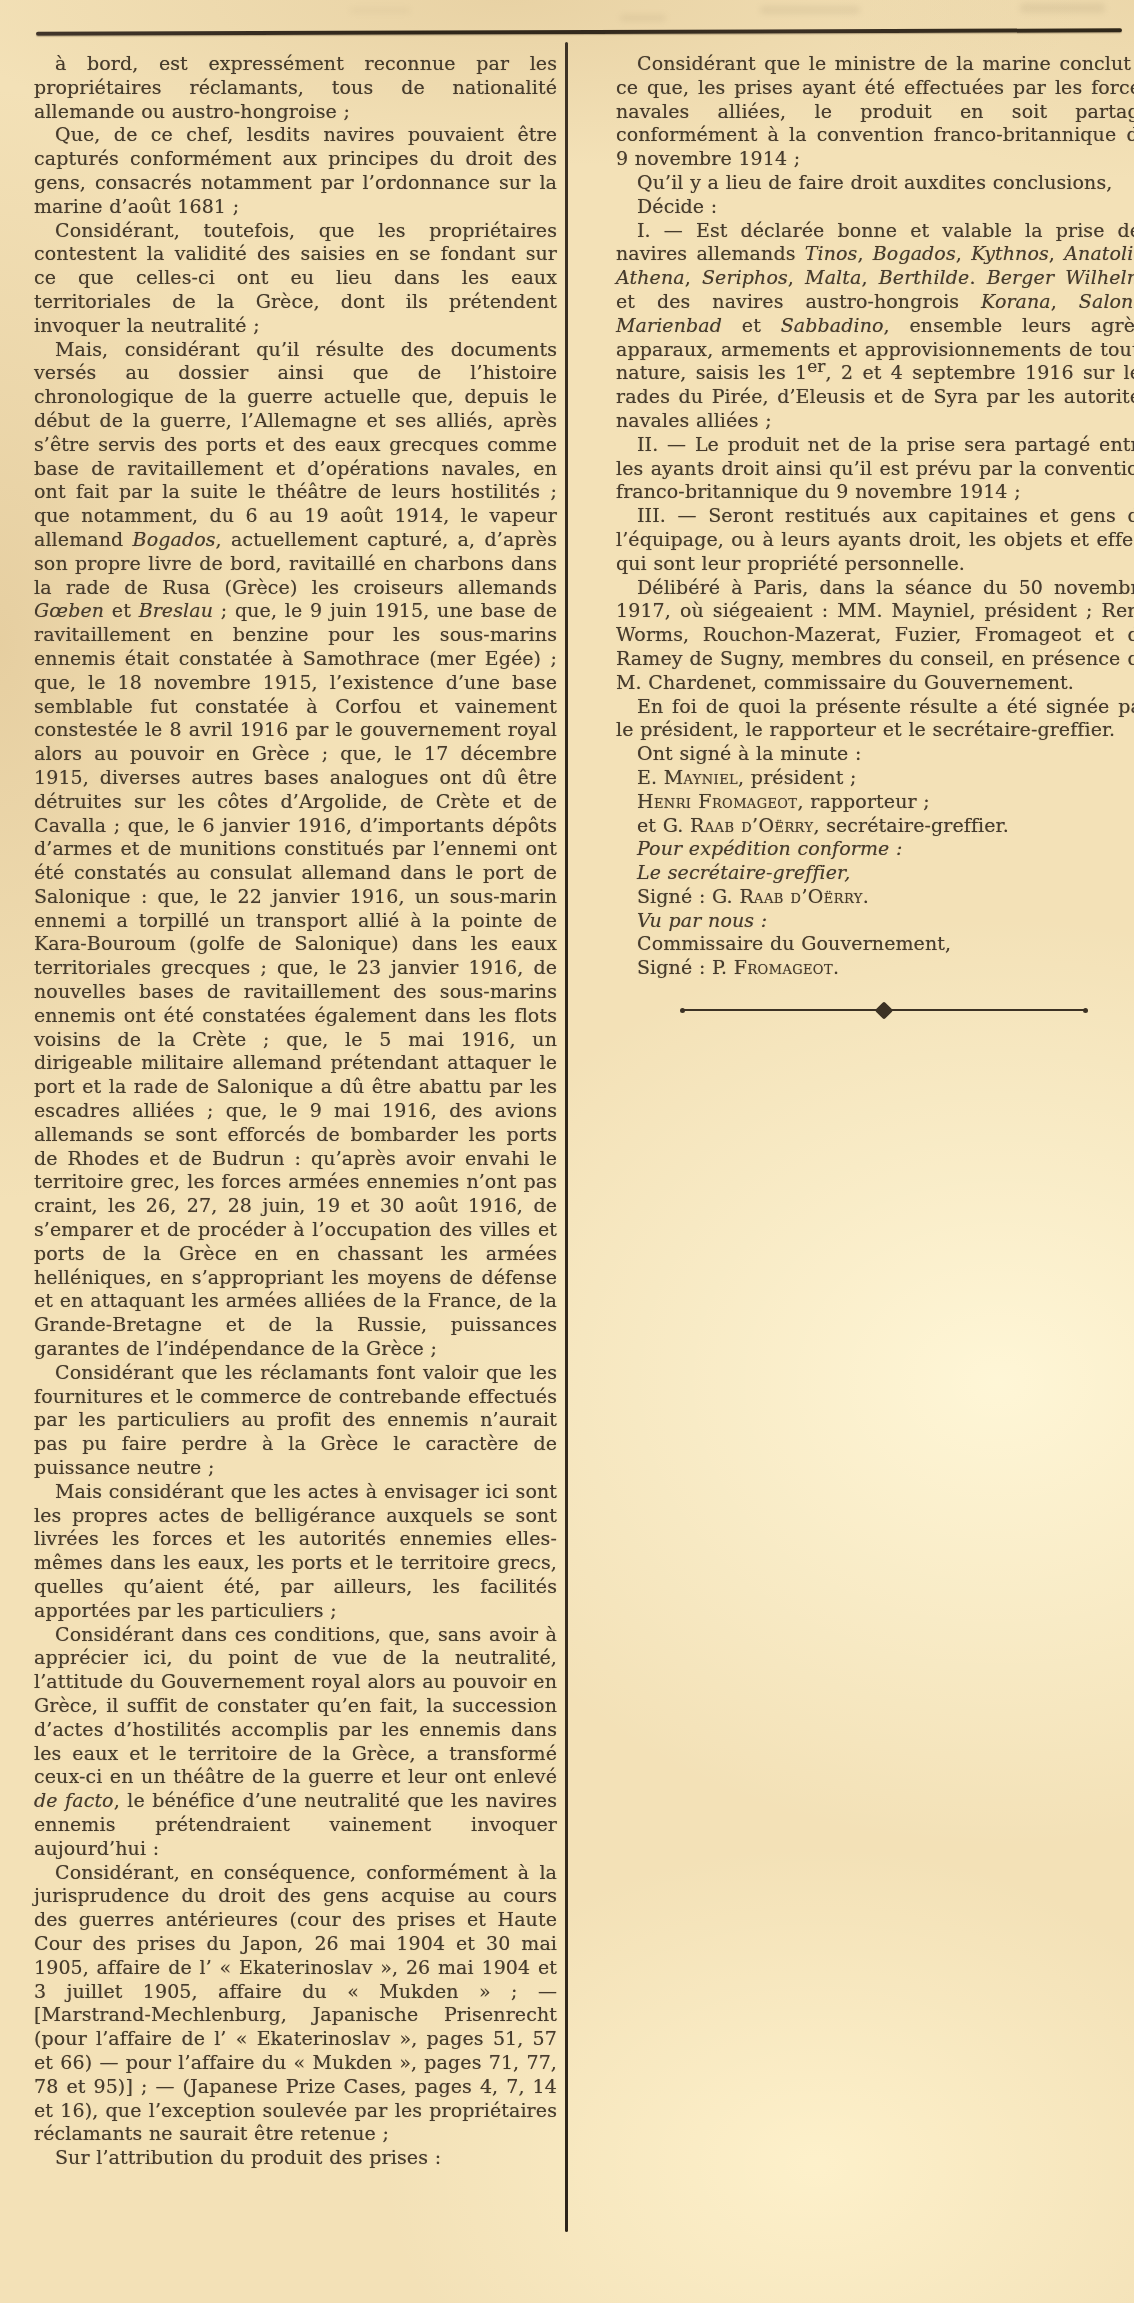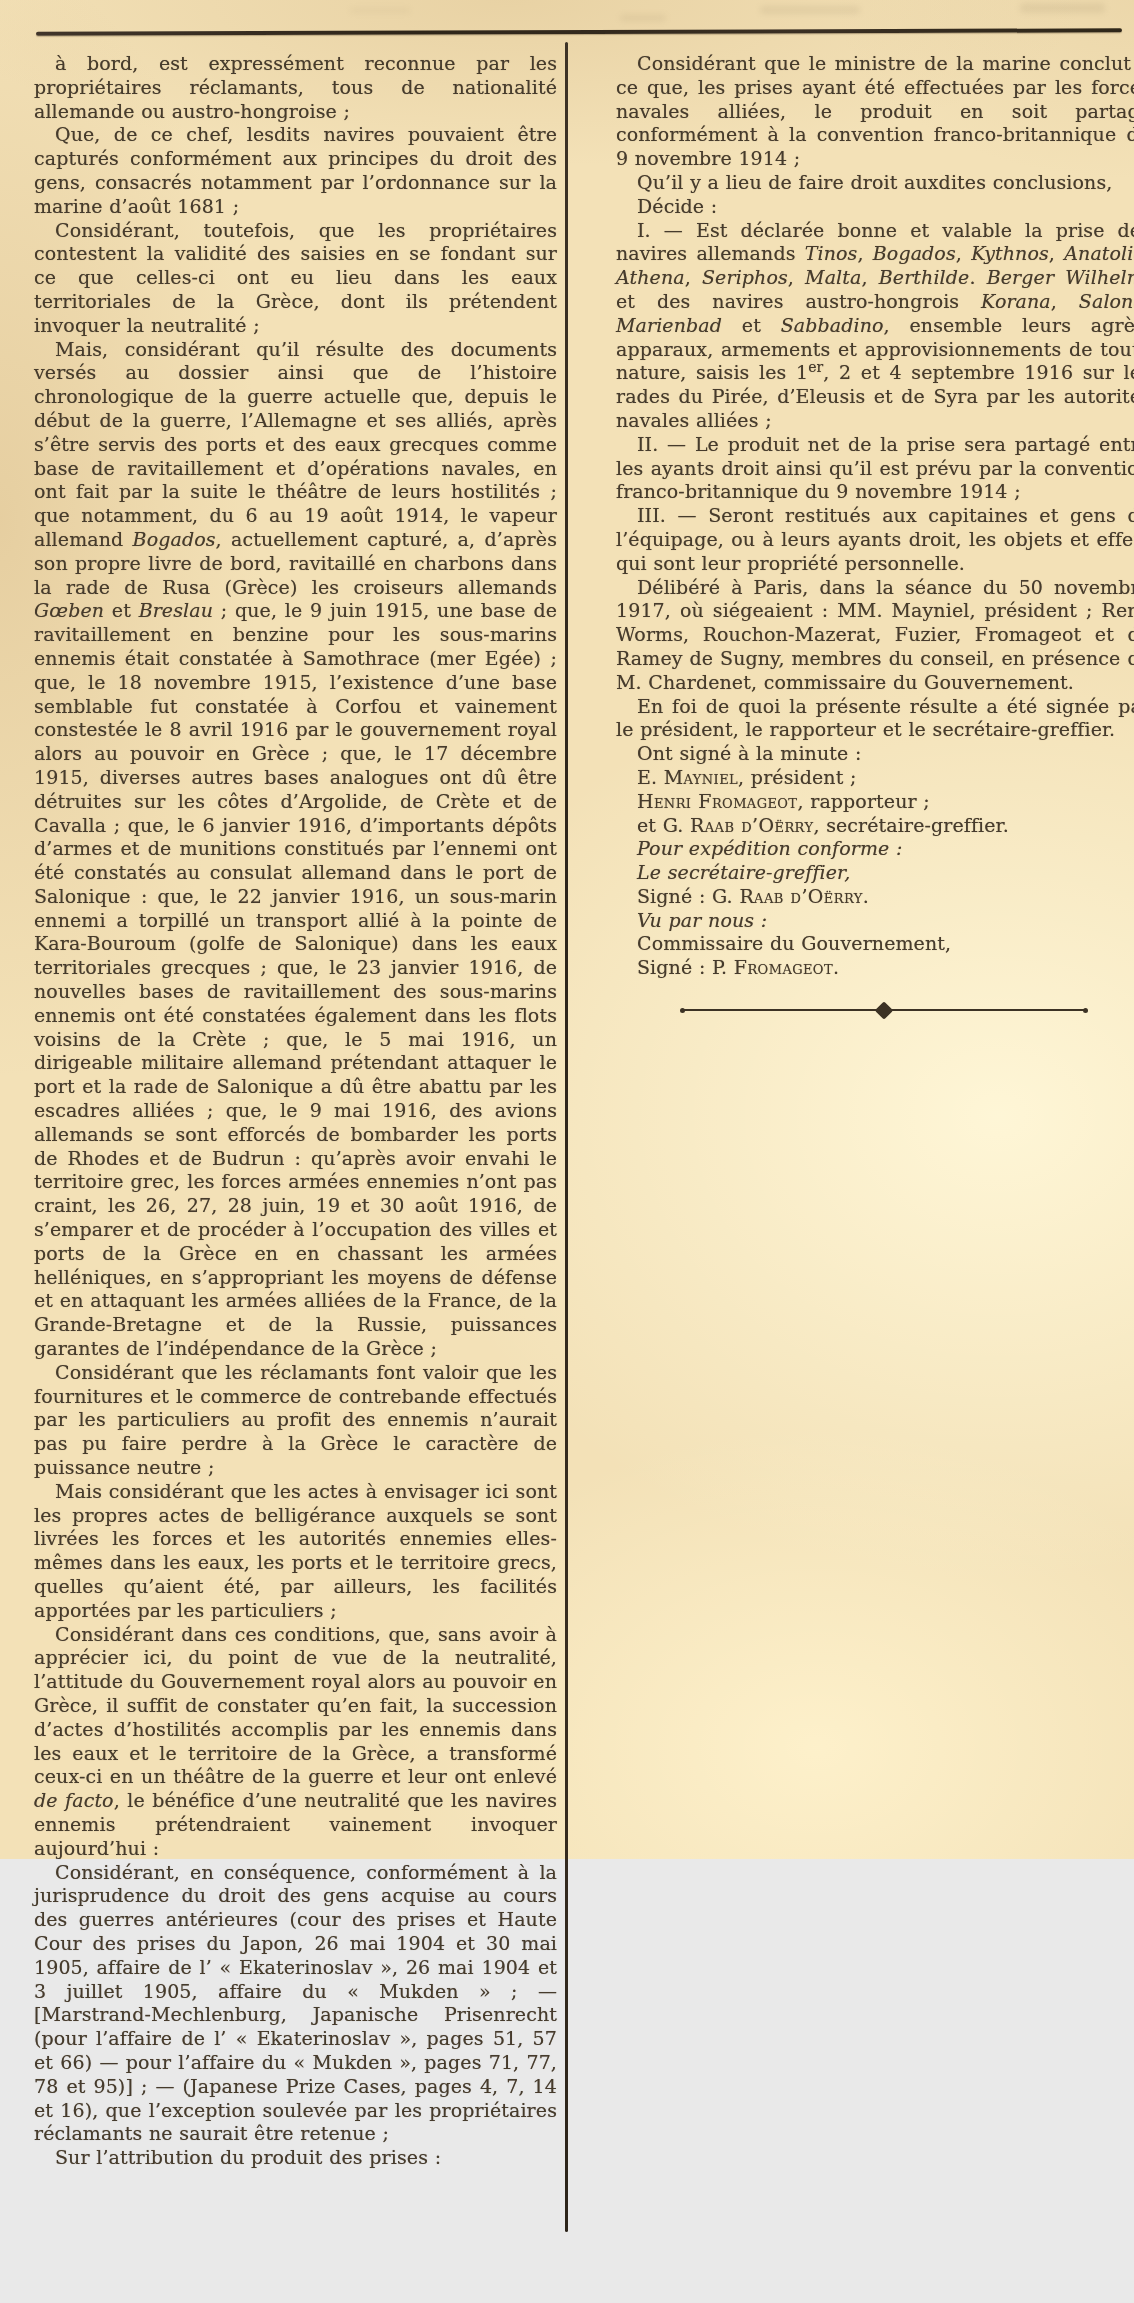--- a/index.html
+++ b/index.html
@@ -2,21 +2,21 @@
 <html lang="fr"><head>
 <meta charset="utf-8">
 <style>
   html, body { margin: 0; padding: 0; }
   body {
     width: 1134px; height: 2303px; overflow: hidden;
     background: #e9e9e9;
     font-family: "DejaVu Serif", serif;
   }
   .page {
-    position: absolute; left: 0; top: 0; width: 1134px; height: 1859px;
+    position: absolute; left: 0; top: 0; width: 1134px; height: 2303px;
     background-color: #f3e1b7;
     background-image:
       radial-gradient(ellipse 950px 750px at 88% 60%, rgba(255,247,216,0.95), rgba(255,247,216,0) 62%),
       radial-gradient(ellipse 750px 550px at 72% 94%, rgba(255,243,206,0.85), rgba(255,243,206,0) 58%),
       radial-gradient(ellipse 420px 900px at 0% 28%, rgba(200,164,108,0.30), rgba(200,164,108,0) 62%),
       radial-gradient(ellipse 900px 260px at 45% 0%, rgba(205,172,116,0.28), rgba(205,172,116,0) 64%),
       radial-gradient(ellipse 500px 300px at 100% 0%, rgba(210,180,125,0.22), rgba(210,180,125,0) 60%);
     color: #463b2c;
   }
   
@@ -57,21 +57,21 @@
   .sig2 { margin-left: 116px; }
   .sig3 { margin-left: 178px; margin-top: 3px; font-style: italic; }
   .sig4 { margin-left: 266px; font-style: italic; }
   .sig5 { margin-left: 216px; }
   .sig6 { margin-left: 102px; margin-top: 2px; font-style: italic; }
   .sig7 { margin-left: 2px;   }
   .sig8 { margin-left: 56px; }
 
   span.i   { font-style: italic; }
   span.sc  { font-variant: small-caps; letter-spacing: 0.4px; }
-  span.sup { vertical-align: super; font-size: 14px; line-height: 0; }
+  span.sup { vertical-align: super; font-size: 17px; line-height: 0; }
 
   .end-divider { position: relative; margin: 22px 0 0 64px; width: 408px; height: 16px; }
   .end-divider .bar {
     position: absolute; left: 3px; right: 3px; top: 7px; height: 2px;
     background: #3c3224; border-radius: 1px;
   }
   .end-divider .diamond {
     position: absolute; left: 50%; top: 1.5px; width: 13px; height: 13px;
     background: #3c3224; transform: translateX(-50%) rotate(45deg); border-radius: 2px;
   }

